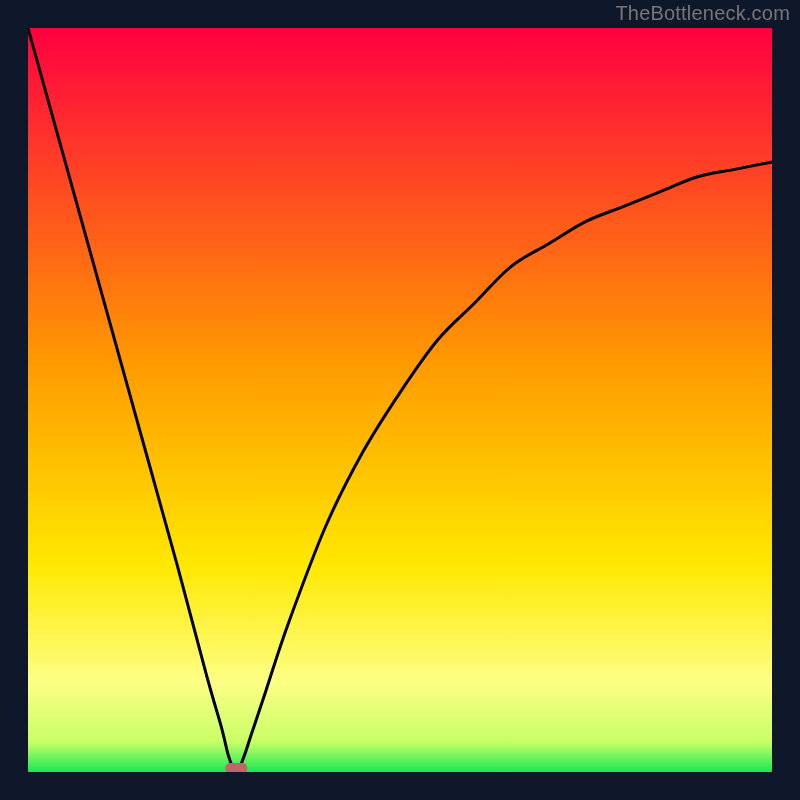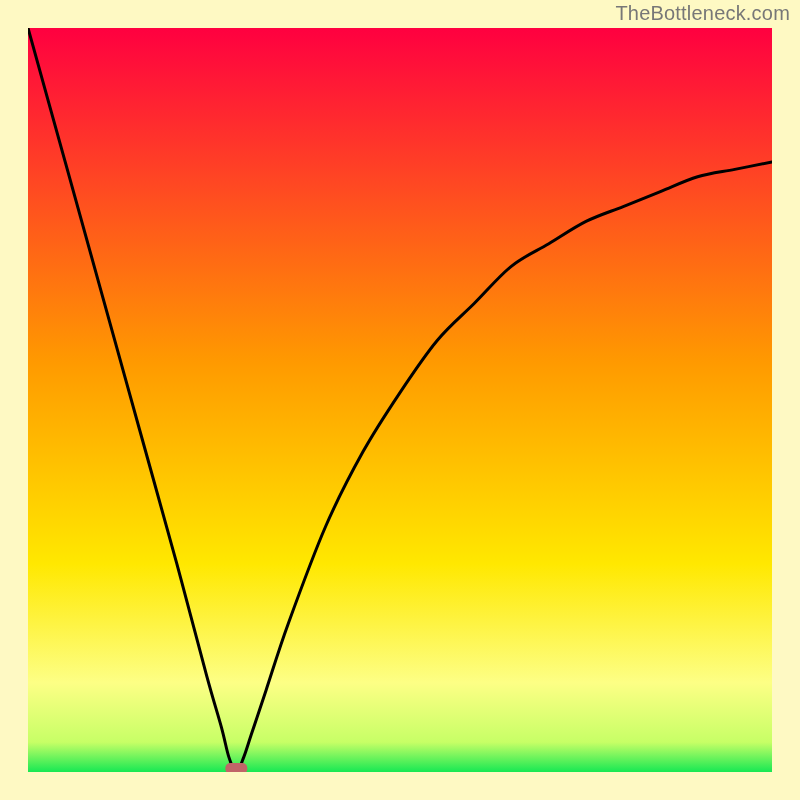--- a/index.html
+++ b/index.html
@@ -8,21 +8,21 @@
     width: 800px;
     height: 800px;
     background: #000;
     overflow: hidden;
     font-family: Arial, Helvetica, sans-serif;
   }
   .outer {
     position: relative;
     width: 800px;
     height: 800px;
-    background: #fef9c3;
+    background: #0f172a;
   }
   .watermark {
     position: absolute;
     top: 2px;
     right: 10px;
     color: #777;
     font-size: 20px;
     font-weight: 500;
     letter-spacing: 0.2px;
     z-index: 10;

